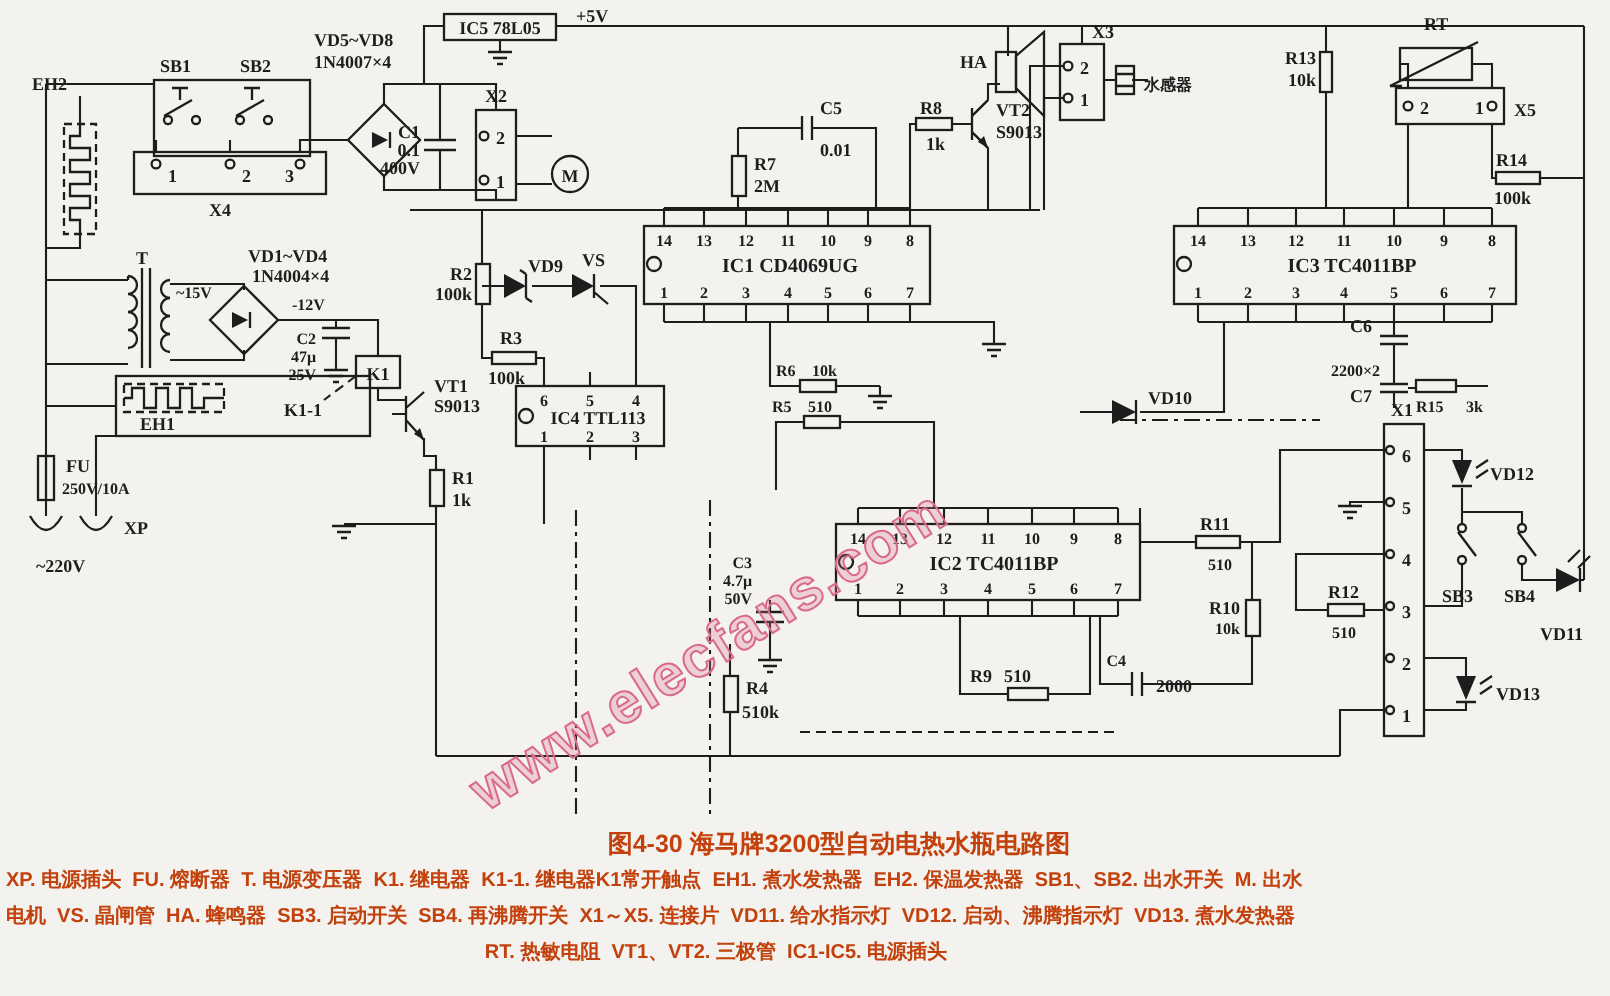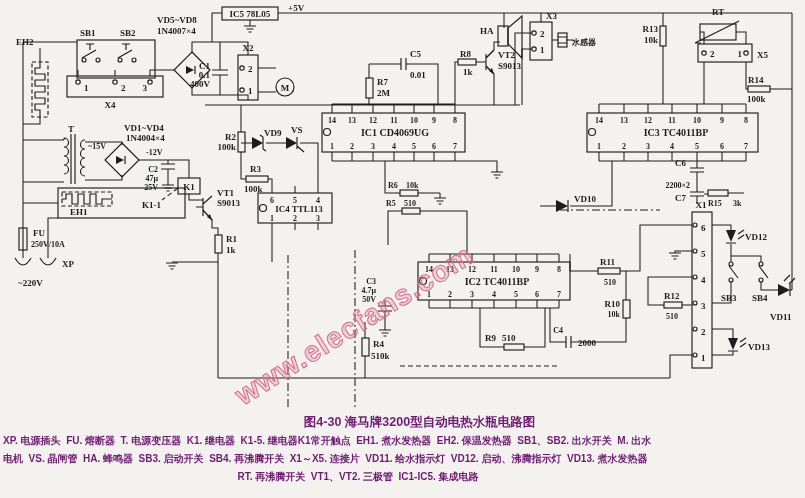--- a/index.html
+++ b/index.html
@@ -10,21 +10,21 @@
   .t8{font-size:8px}.t10{font-size:10px}
   .mid{text-anchor:middle}.end{text-anchor:end}
   .k{stroke:#1d1d1d;stroke-width:1.15;fill:none}
   .f{fill:#1d1d1d;stroke:none}
   .w{stroke:#1d1d1d;stroke-width:1.05;fill:none}
   .chain{stroke-dasharray:8 3 2 3}
   .dash{stroke-dasharray:5 3}
   .dashr{stroke-dasharray:4 2.5}
   .wm{font-family:"Liberation Sans",sans-serif;font-size:29px;font-weight:bold;letter-spacing:1px;
       fill:rgba(224,121,155,0.28);stroke:#d96a8e;stroke-width:1;}
-  .caption{position:absolute;left:0;top:412px;width:719px;color:#701a75;}
+  .caption{position:absolute;left:0;top:412px;width:719px;color:#c2410c;}
   .cap-title{text-align:center;padding-left:120px;font-size:12.5px;font-weight:bold;line-height:20px;}
   .cap-line{font-size:10px;font-weight:bold;white-space:pre;padding:0 3px;line-height:18px;}
   .cap-center{text-align:center;padding-left:0;}
 </style>
 </head>
 <body>
 
 <div id="stage">
 <svg width="805" height="412" viewBox="0 0 805 412">
 
@@ -427,17 +427,17 @@
     <polygon class="f" points="728,338 738,338 733,350"></polygon>
     <path class="k" d="M728,351 H738 M740,342 L746,338 M740,347 L746,343"></path>
     <text x="748" y="350">VD13</text>
   </g>
 
   <text class="wm" transform="translate(243,406) rotate(-32)">www.elecfans.com</text>
 </svg>
 
 <div class="caption">
   <div class="cap-title">图4-30  海马牌3200型自动电热水瓶电路图</div>
-  <div class="cap-line">XP. 电源插头  FU. 熔断器  T. 电源变压器  K1. 继电器  K1-5. 继电器K1常开触点  EH1. 煮水发热器  EH2. 保温发热器  SB1、SB2. 出水开关  M. 出水</div>
+  <div class="cap-line">XP. 电源插头  FU. 熔断器  T. 电源变压器  K1. 继电器  K1-1. 继电器K1常开触点  EH1. 煮水发热器  EH2. 保温发热器  SB1、SB2. 出水开关  M. 出水</div>
   <div class="cap-line">电机  VS. 晶闸管  HA. 蜂鸣器  SB3. 启动开关  SB4. 再沸腾开关  X1～X5. 连接片  VD11. 给水指示灯  VD12. 启动、沸腾指示灯  VD13. 煮水发热器</div>
-  <div class="cap-line cap-center">RT. 再沸腾开关  VT1、VT2. 三极管  IC1-IC5. 集成电路</div>
+  <div class="cap-line cap-center">RT. 热敏电阻  VT1、VT2. 三极管  IC1-IC5. 电源插头</div>
 </div>
 </div>
 
 </body></html>

